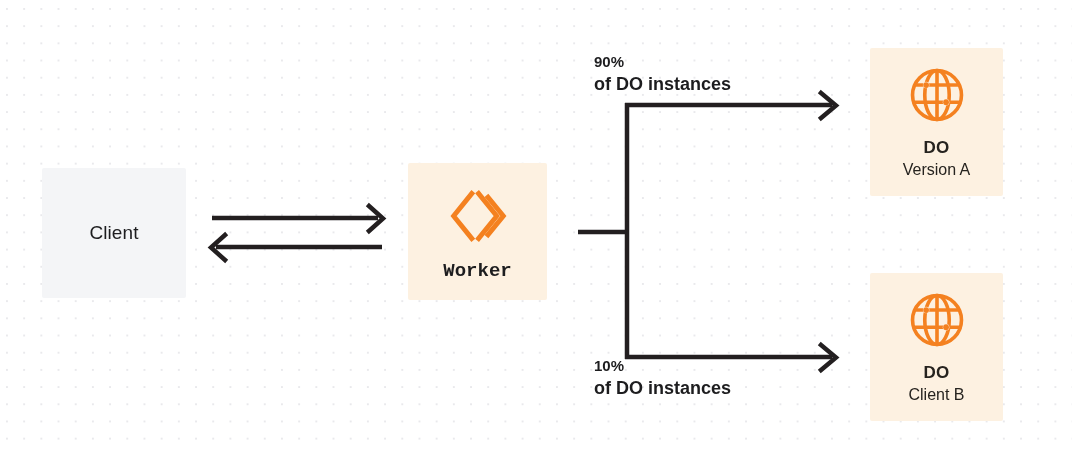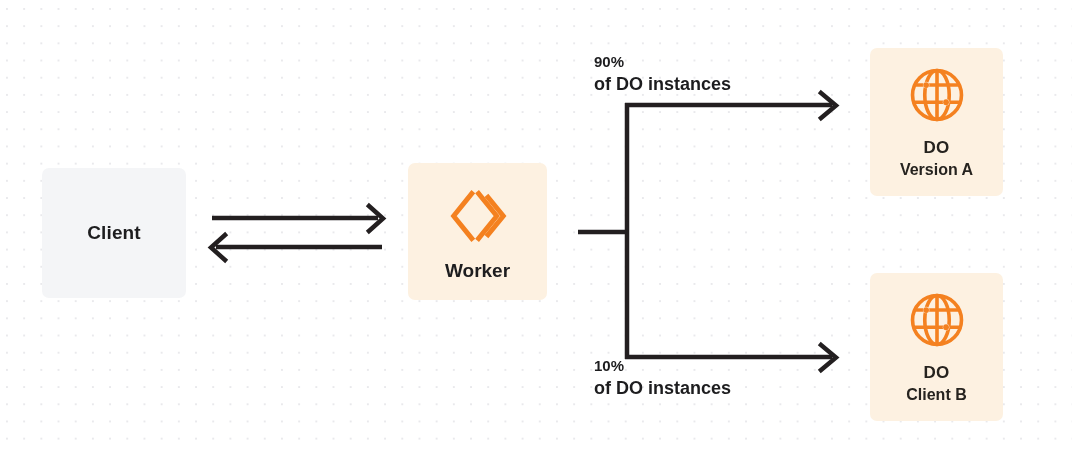--- a/index.html
+++ b/index.html
@@ -22,21 +22,21 @@
     background-image:
       radial-gradient(circle at 1px 1px, #e9e9ec 1.1px, rgba(255,255,255,0) 1.2px);
     background-size: 17.2px 17.2px;
     background-position: 6px 8px;
   }
 
   
   .node {
     position: absolute;
     box-sizing: border-box;
-    border-radius: 7px;
+    border-radius: 2px;
     display: flex;
     flex-direction: column;
     align-items: center;
     justify-content: center;
   }
 
   .node-client {
     left: 42px;
     top: 168px;
     width: 144px;
@@ -44,47 +44,48 @@
     background: #f4f5f7;
   }
 
   .node-worker {
     left: 408px;
     top: 163px;
     width: 139px;
     height: 137px;
     background: #fdf1e1;
     padding-top: 4px;
+    font-family: Liberation Mono, monospace;
   }
 
   .node-do {
     left: 870px;
     width: 133px;
     height: 148px;
     background: #fdf1e1;
   }
   .node-do-a { top: 48px; }
   .node-do-b { top: 273px; }
 
   .node-title {
     font-size: 19px;
-    font-weight: bold;
+    font-weight: normal;
     color: #1d1d1f;
     letter-spacing: 0.1px;
   }
   .node-title-sm {
     font-size: 17px;
     font-weight: bold;
     color: #26231f;
     margin-top: 14px;
     letter-spacing: 0.2px;
   }
   .node-sub {
     font-size: 16px;
-    font-weight: 700;
+    font-weight: 400;
     color: #26231f;
     margin-top: 3px;
   }
   .worker-label {
     font-size: 19px;
     font-weight: bold;
     color: #1d1d1f;
     margin-top: 14px;
   }
 

